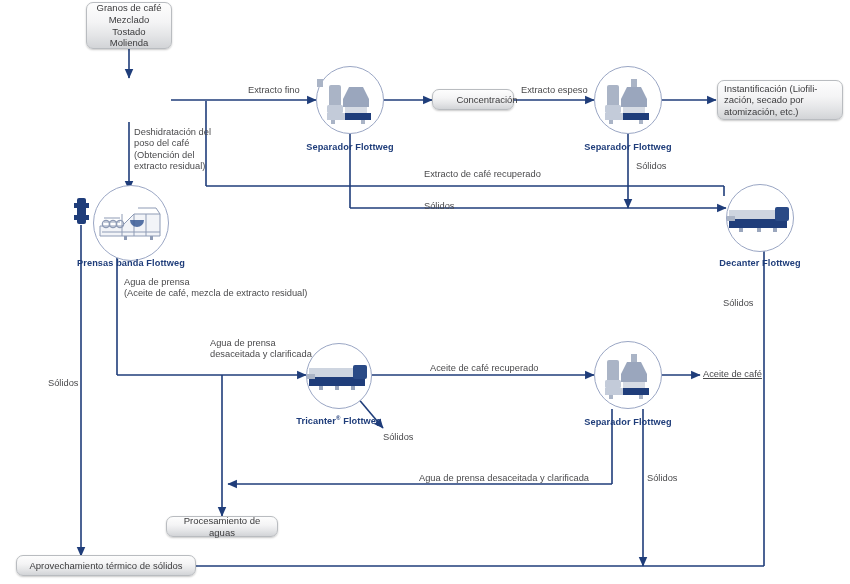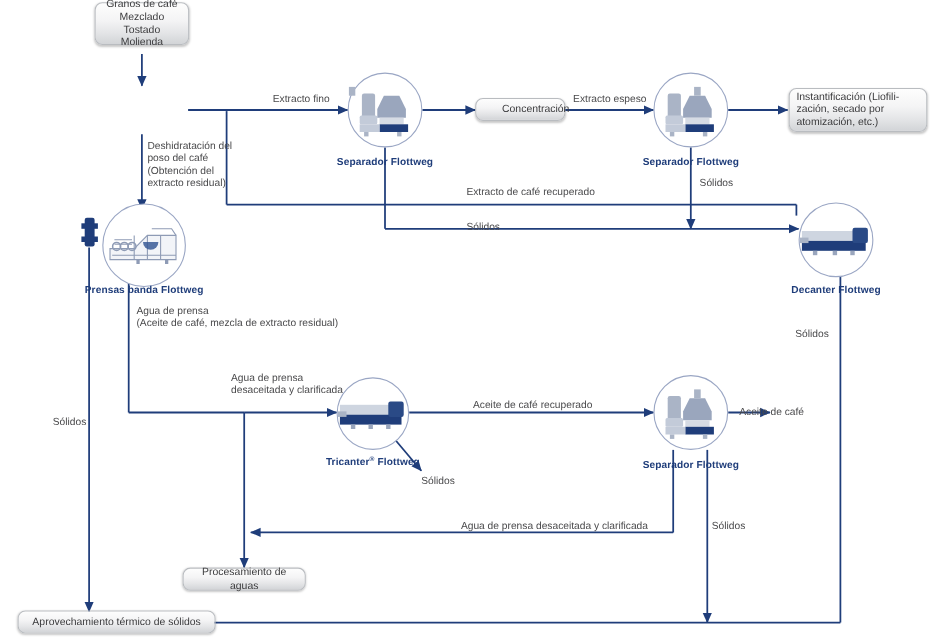--- a/index.html
+++ b/index.html
@@ -120,21 +120,21 @@
       <path d="M612,484 L228,484" marker-end="url(#ah)"></path>
 
       <path d="M643,409 L643,566" marker-end="url(#ah)"></path>
 
       <path d="M764,250 L764,566"></path>
       <path d="M764,566 L186,566" marker-end="url(#ah)"></path>
 
     </g>
   </svg>
 
-  <div class="pbox" style="left:86px;top:2px;width:86px;height:39px;">Granos de café
+  <div class="pbox" style="left:86px;top:2px;width:86px;height:47px;">Granos de café
 Mezclado
 Tostado
 Molienda</div>
 
 
   <div class="pbox" style="left:432px;top:89px;width:82px;height:21px;padding-left:34px;">Concentración</div>
 
   <div class="pbox tl" style="left:717px;top:80px;width:126px;height:40px;">Instantificación (Liofili-
 zación, secado por
 atomización, etc.)</div>
@@ -265,21 +265,21 @@
 
   <div class="flab" style="left:723px;top:298px;">Sólidos</div>
 
   <div class="flab" style="left:210px;top:338px;">Agua de prensa
 desaceitada y clarificada</div>
 
   <div class="flab" style="left:48px;top:378px;">Sólidos</div>
 
   <div class="flab" style="left:430px;top:363px;">Aceite de café recuperado</div>
 
-  <div class="flab" style="left:672px;top:369px;">Aceite de café</div>
+  <div class="flab" style="left:703px;top:369px;text-decoration:underline;">Aceite de café</div>
 
   <div class="flab" style="left:383px;top:432px;">Sólidos</div>
 
   <div class="flab" style="left:419px;top:473px;">Agua de prensa desaceitada y clarificada</div>
 
   <div class="flab" style="left:647px;top:473px;">Sólidos</div>
 
 </div>
 
 </body></html>

